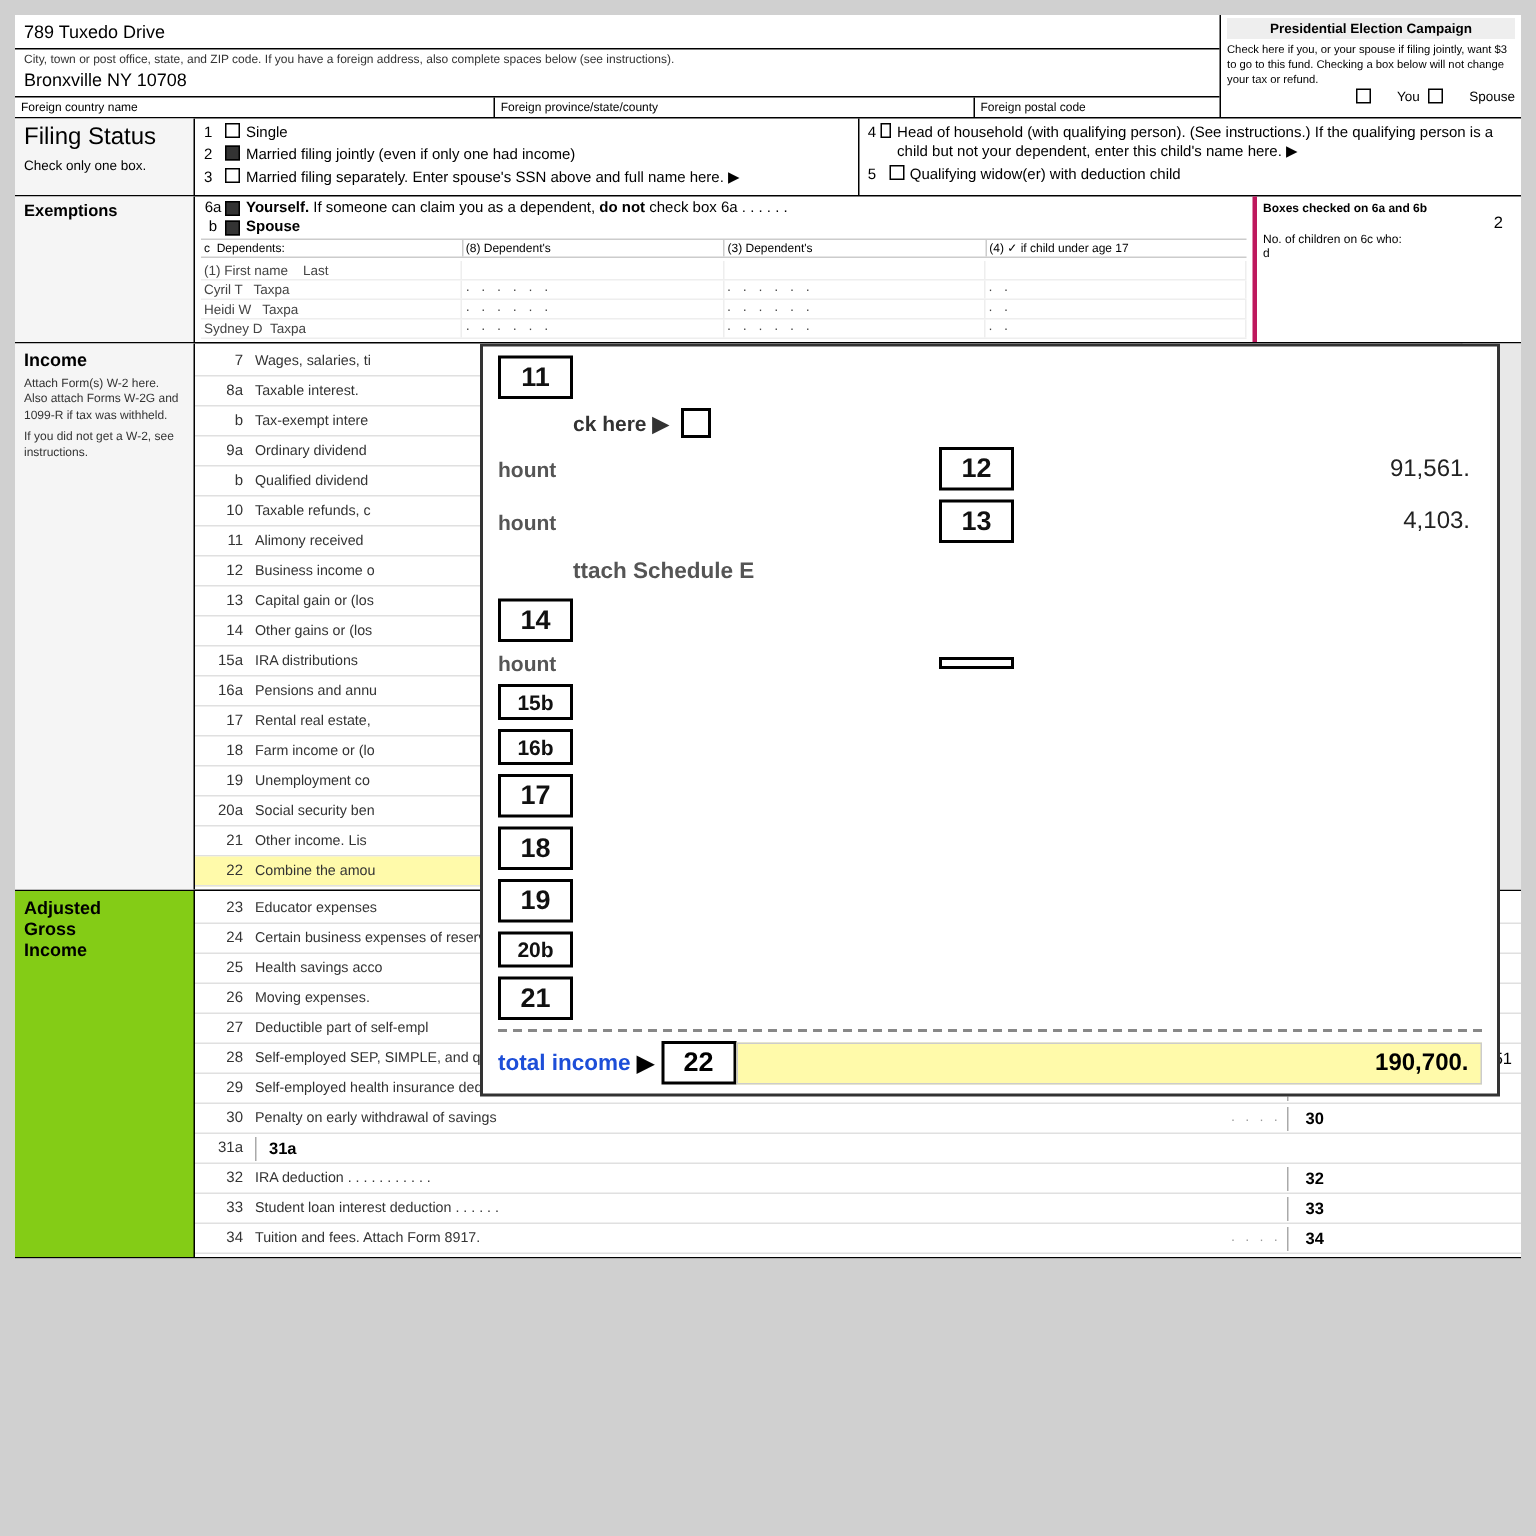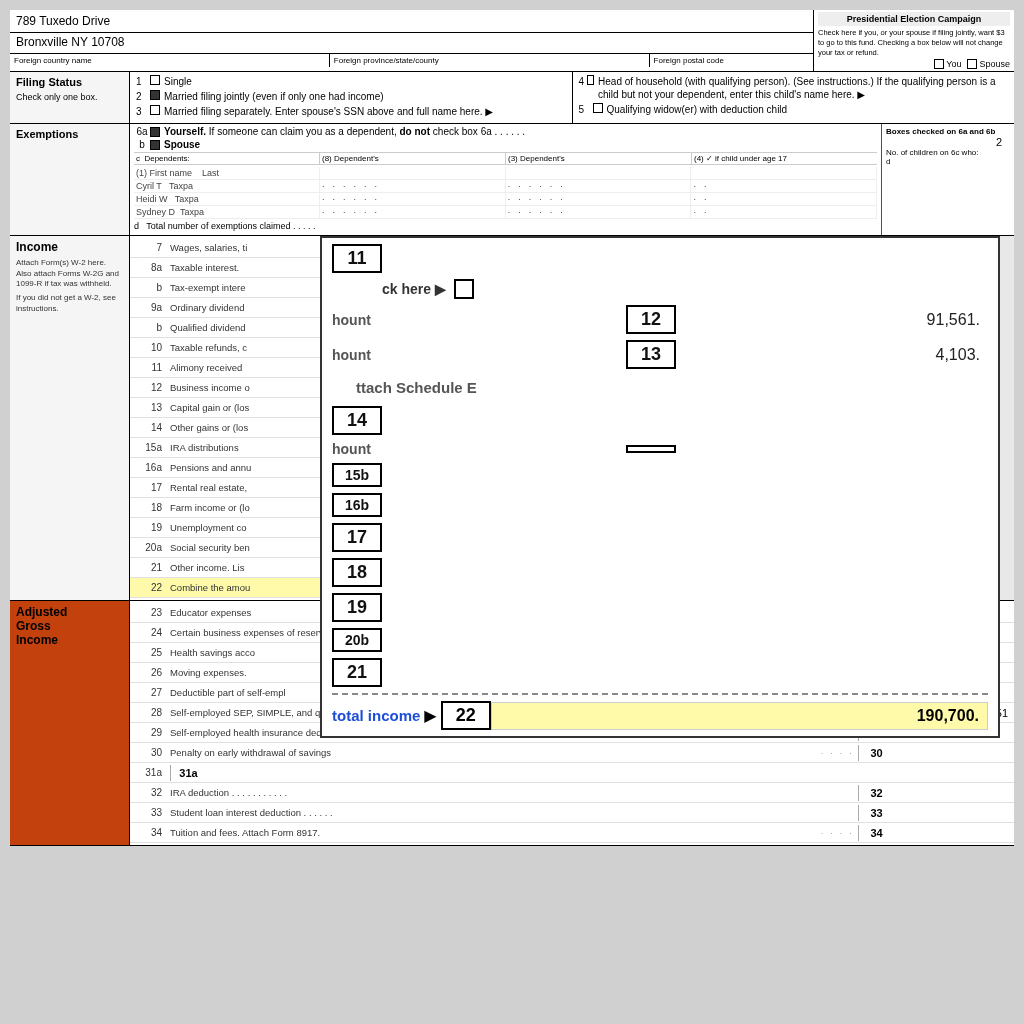--- a/index.html
+++ b/index.html
@@ -85,21 +85,21 @@
       display: flex;
       align-items: center;
       justify-content: flex-end;
       gap: 6px;
       margin-top: 2px;
       font-size: 9px;
     }
     .checkbox-label {
       display: flex;
       align-items: center;
-      gap: 2px;
+      gap: 17px;
     }
     .cb {
       width: 10px;
       height: 10px;
       border: 1px solid #000;
       display: inline-block;
     }
 
     
     .section-row {
@@ -183,22 +183,22 @@
       border-bottom: 1px solid #eee;
     }
     .dep-cell {
       flex: 1;
       padding: 1px 2px;
       border-right: 1px solid #eee;
       font-size: 9px;
       color: #444;
     }
     .exempt-right {
-      width: 133px;
-      border-left: 1px solid #be185d;
+      width: 179px;
+      border-left: 3px solid #be185d;
       padding: 3px 4px;
       font-size: 8px;
     }
     .boxes-checked-label { font-size: 8px; font-weight: bold; }
     .boxes-count { font-size: 11px; text-align: right; padding-right: 8px; }
     .no-children-label { font-size: 8px; }
 
     
     .income-section {
       display: flex;
@@ -283,21 +283,21 @@
       background: #e8e8e8;
     }
 
     
     .agi-section {
       display: flex;
       border-bottom: 1px solid #000;
     }
     .agi-label {
       width: 120px;
-      background: #c2410c;
+      background: #84cc16;
       border-right: 1px solid #000;
       padding: 4px 6px;
       font-weight: bold;
       font-size: 11px;
     }
     .agi-lines {
       flex: 1;
       padding: 2px 0;
     }
 
@@ -394,20 +394,21 @@
     }
   </style>
 </head>
 <body>
 
 <div class="page-wrapper">
 
   <div class="top-section">
     <div class="address-block">
       <div class="address-line1">789 Tuxedo Drive</div>
+      <div class="address-label">City, town or post office, state, and ZIP code. If you have a foreign address, also complete spaces below (see instructions).</div>
       <div class="address-line2">Bronxville NY 10708</div>
       <div class="foreign-row">
         <div class="foreign-country">Foreign country name</div>
         <div class="foreign-province">Foreign province/state/county</div>
         <div class="foreign-postal">Foreign postal code</div>
       </div>
     </div>
     <div class="presidential-block">
       <div class="presidential-title">Presidential Election Campaign</div>
       <div class="presidential-text">Check here if you, or your spouse if filing jointly, want $3 to go to this fund. Checking a box below will not change your tax or refund.</div>
@@ -419,21 +420,21 @@
         <div class="checkbox-label">
           <span class="cb"></span>
           <span>Spouse</span>
         </div>
       </div>
     </div>
   </div>
 
   <div class="section-row">
     <div class="section-label">
-      <div style="font-weight:bold;font-size:11px;">Filing Status</div>
+      <div style="font-weight:normal;font-size:16px;">Filing Status</div>
       <div style="font-weight:normal;font-size:9px;margin-top:4px;">Check only one box.</div>
     </div>
     <div class="section-content">
       <div class="filing-option">
         <span class="opt-num">1</span>
         <span class="cb" style="margin-right:4px;"></span>
         <span>Single</span>
       </div>
       <div class="filing-option">
         <span class="opt-num">2</span>
@@ -497,23 +498,20 @@
         <div class="dep-cell">Heidi W &nbsp; Taxpa</div>
         <div class="dep-cell">· &nbsp; · &nbsp; · &nbsp; · &nbsp; · &nbsp; ·</div>
         <div class="dep-cell">· &nbsp; · &nbsp; · &nbsp; · &nbsp; · &nbsp; ·</div>
         <div class="dep-cell">· &nbsp; ·</div>
       </div>
       <div class="dep-row">
         <div class="dep-cell">Sydney D &nbsp;Taxpa</div>
         <div class="dep-cell">· &nbsp; · &nbsp; · &nbsp; · &nbsp; · &nbsp; ·</div>
         <div class="dep-cell">· &nbsp; · &nbsp; · &nbsp; · &nbsp; · &nbsp; ·</div>
         <div class="dep-cell">· &nbsp; ·</div>
-      </div>
-      <div class="exempt-row" style="margin-top:2px;">
-        <span style="font-size:9px;">d &nbsp; Total number of exemptions claimed . . . . .</span>
       </div>
     </div>
     <div class="exempt-right">
       <div class="boxes-checked-label">Boxes checked on 6a and 6b</div>
       <div class="boxes-count">2</div>
       <div class="no-children-label">No. of children on 6c who:</div>
       <div class="no-children-label">d</div>
     </div>
   </div>
 
@@ -691,21 +689,21 @@
           <span class="overlay-num">12</span>
           <span class="overlay-amount">91,561.</span>
         </div>
 
         <div class="overlay-row">
           <span style="font-size:14px;font-weight:bold;color:#555;flex:1;">hount</span>
           <span class="overlay-num">13</span>
           <span class="overlay-amount">4,103.</span>
         </div>
 
-        <div class="overlay-row" style="margin-left:24px;">
+        <div class="overlay-row" style="margin-left:50px;">
           <span class="attach-schedule">ttach Schedule E</span>
         </div>
 
         <div class="overlay-row">
           <span class="overlay-num">14</span>
           <span class="overlay-amount"></span>
         </div>
 
         <div class="overlay-row">
           <span style="font-size:14px;font-weight:bold;color:#555;flex:1;">hount</span>

